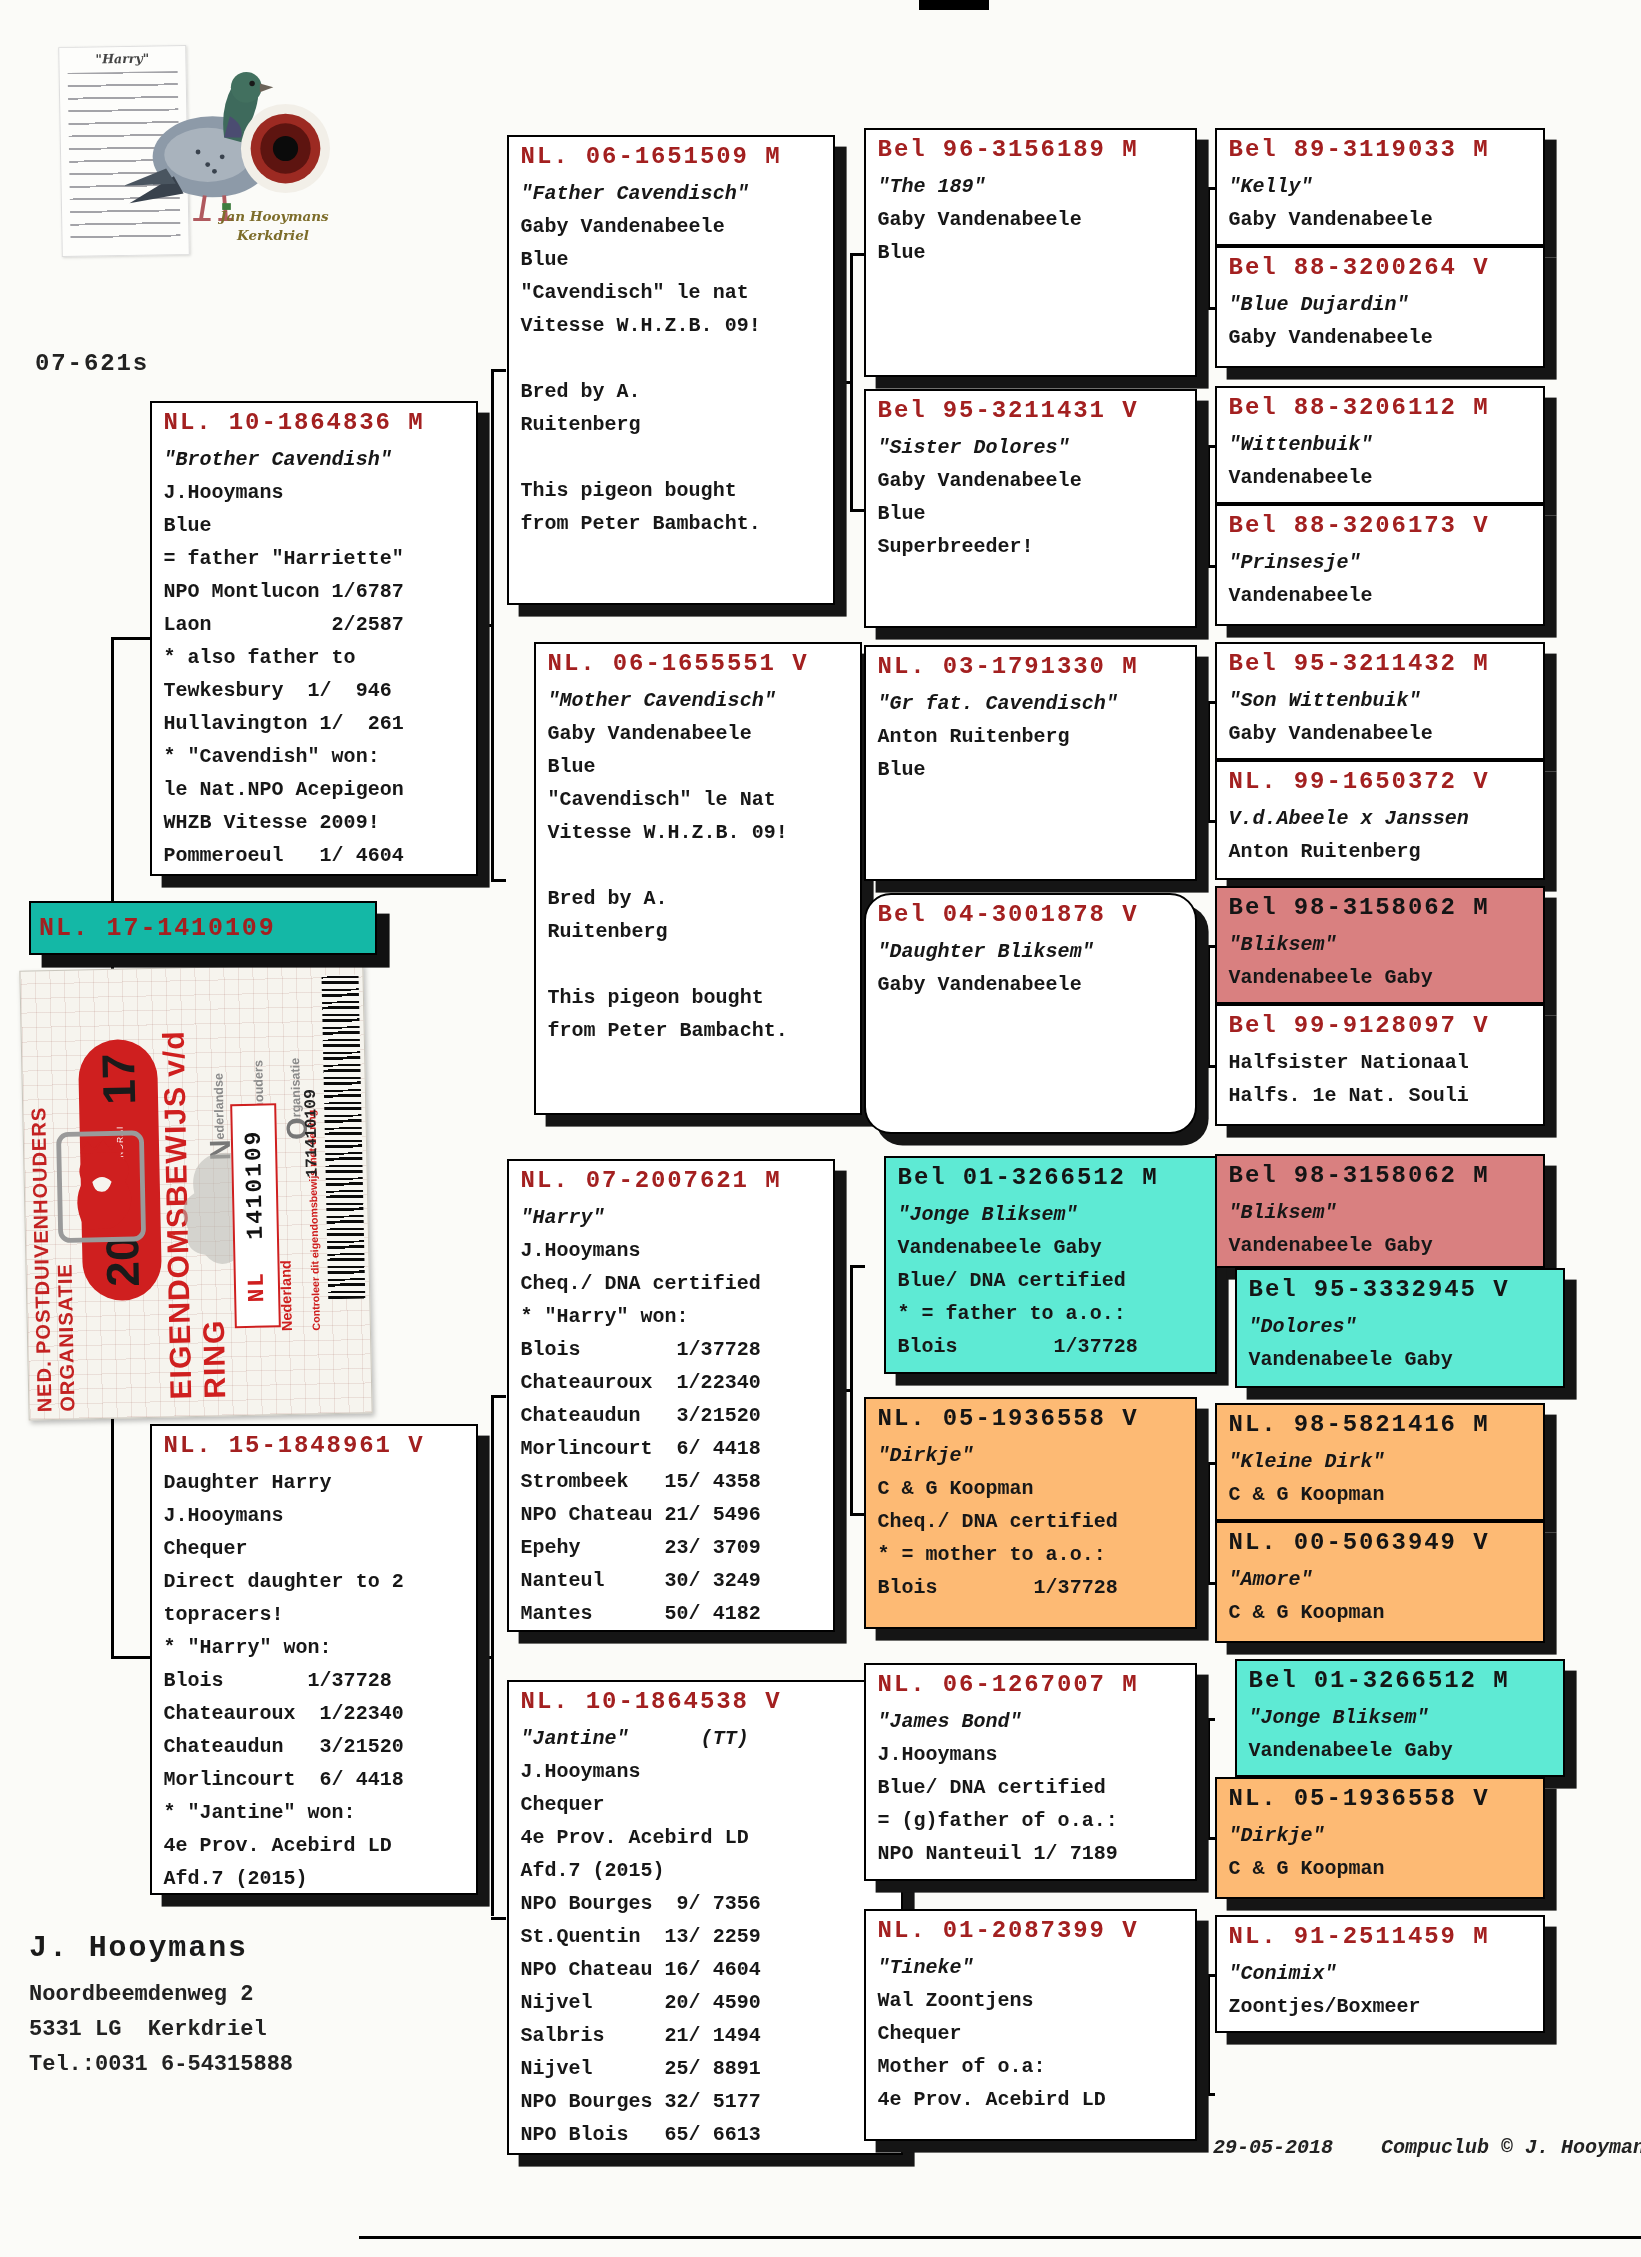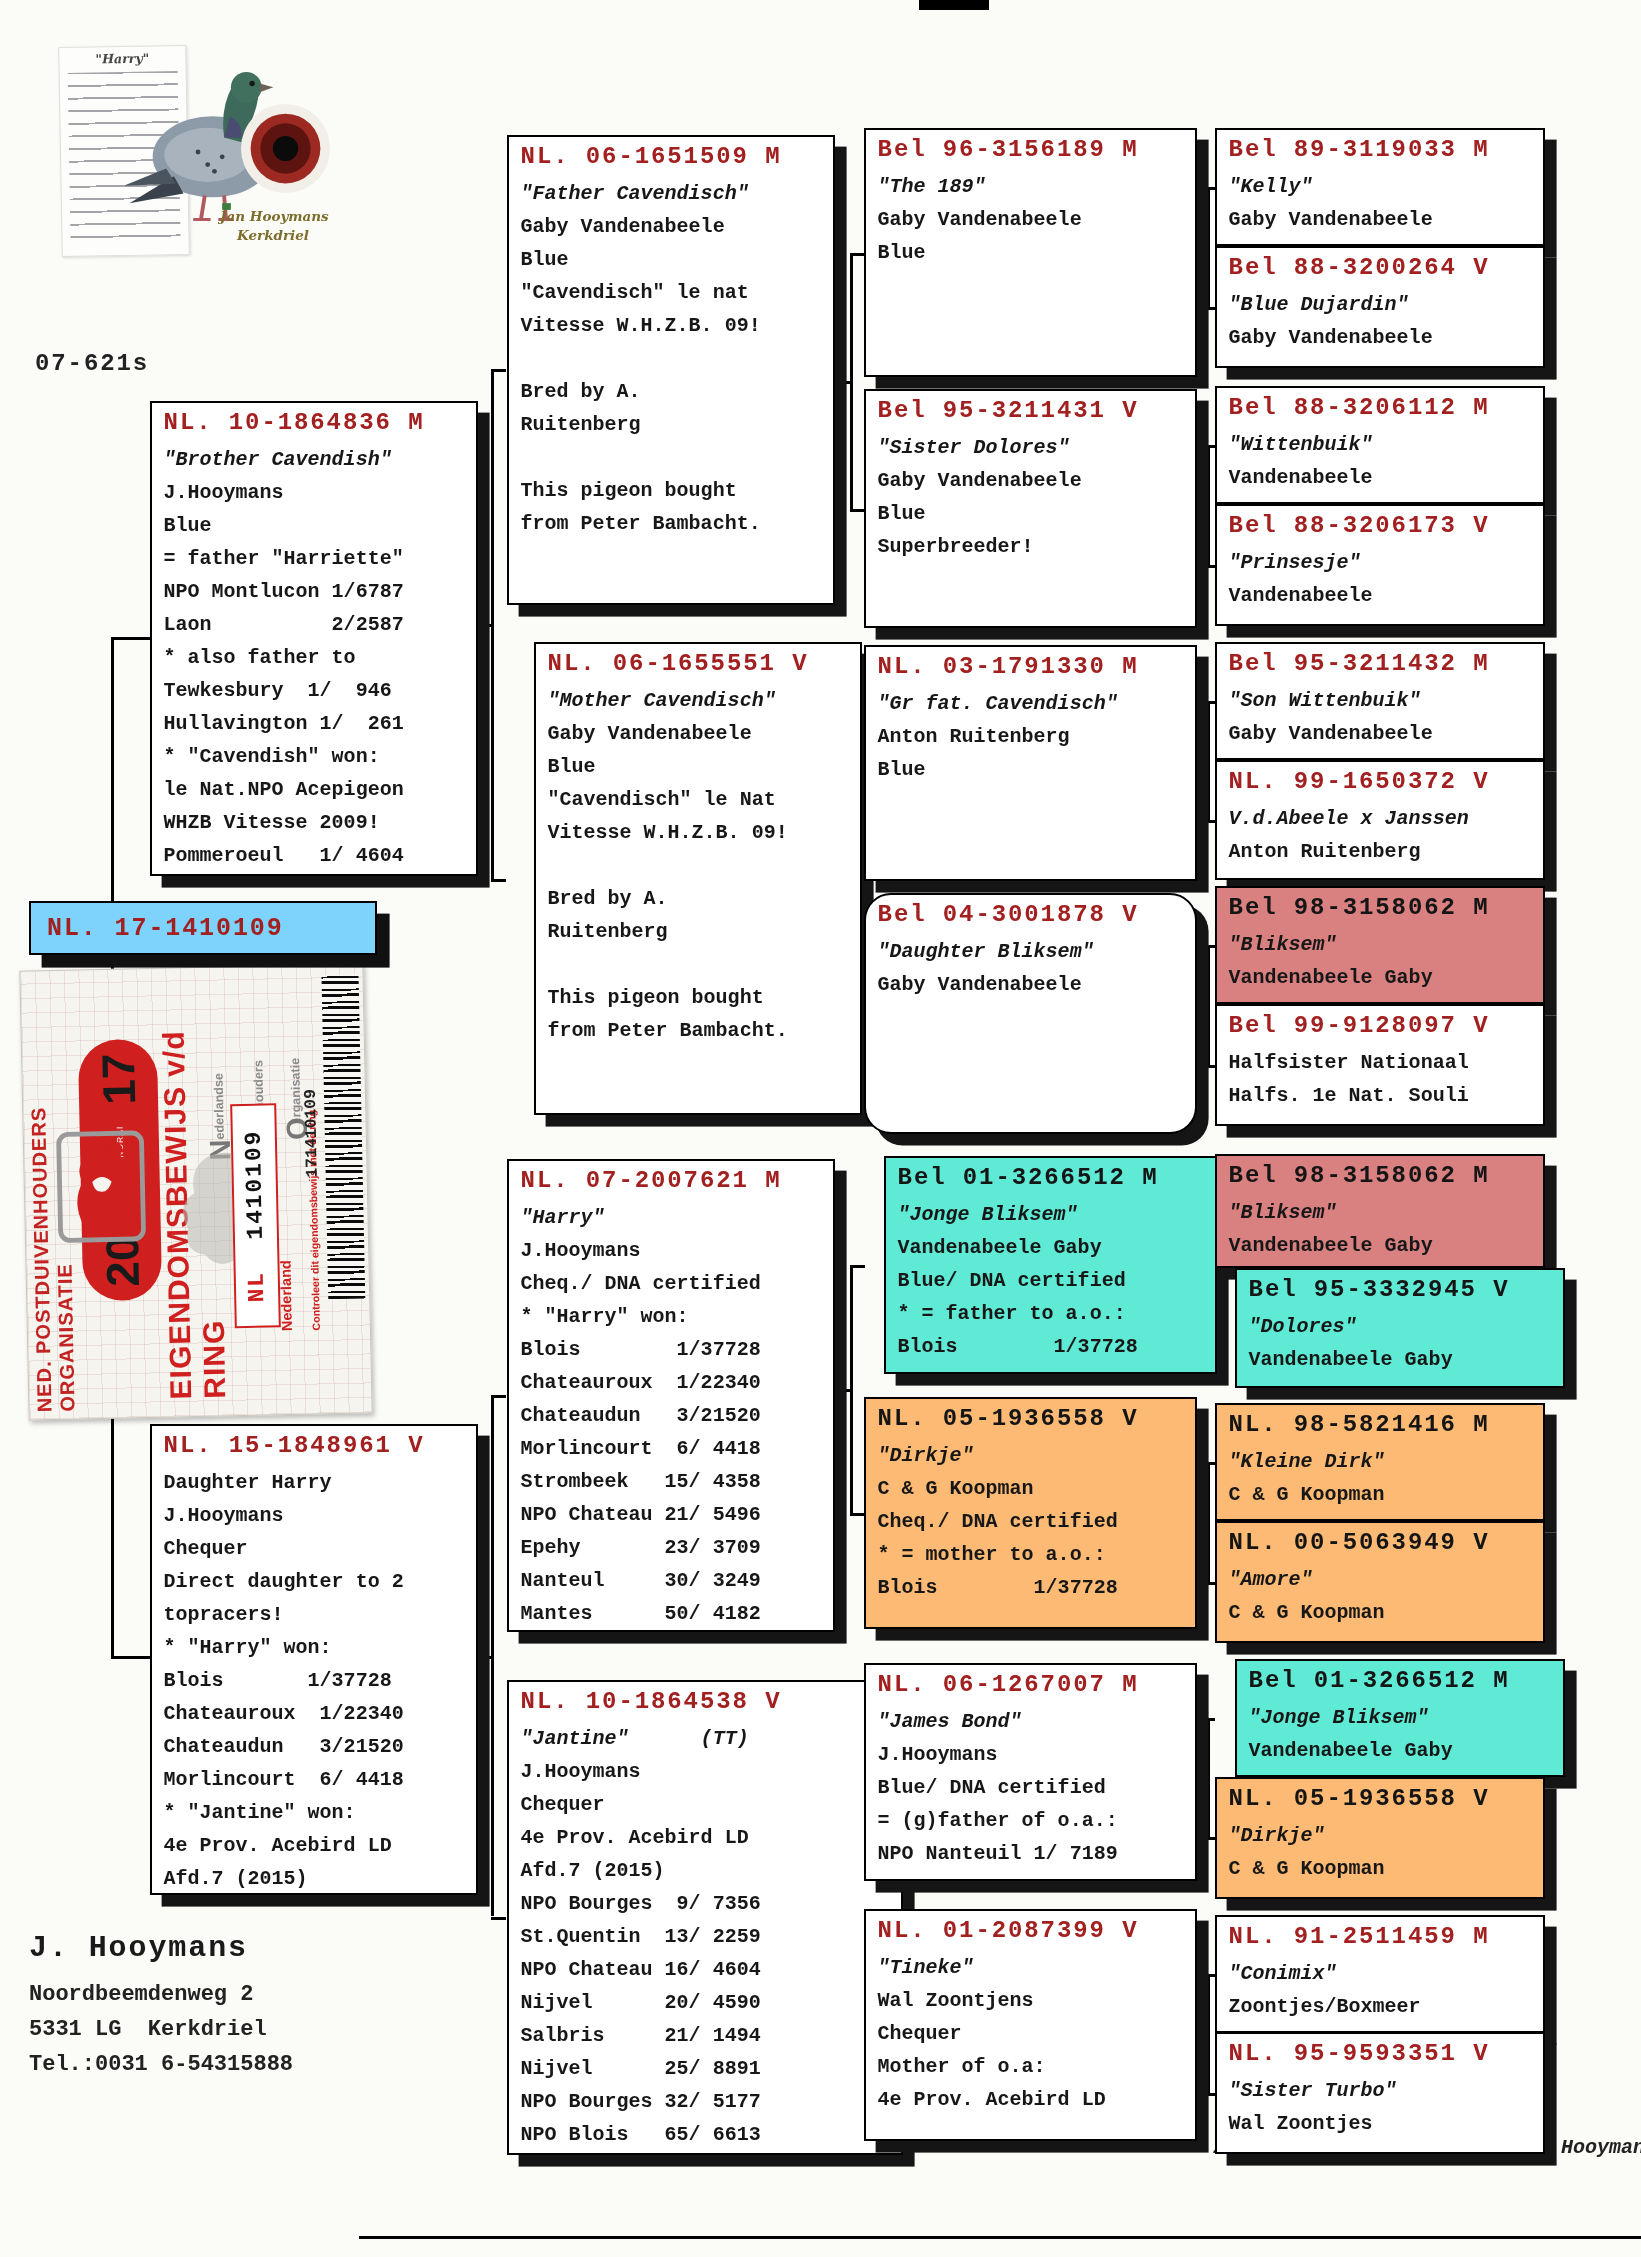--- a/index.html
+++ b/index.html
@@ -14,23 +14,23 @@
         padding:5.8px 11.6px 0 11.6px;box-sizing:border-box;z-index:2;}
   .pbox.yellow{background:#5eead4;margin-left:20px;}
   .pbox.green{background:#fdba74;}
   .pbox.pink{background:#d98080;}
   .pbox-ring{font-size:24px;font-weight:bold;color:#a32020;letter-spacing:1.9px;white-space:pre;margin-bottom:7.7px;}
   .pbox.colored .pbox-ring{color:#151515;}
   .pbox-name{font-style:italic;}
   .pbox-name,.pbox-line{font-size:20px;font-weight:bold;line-height:33px;color:#171717;white-space:pre;}
   .conn{position:absolute;background:#000;z-index:1;}
   
-  .subject-box{position:absolute;left:29px;top:901px;width:348px;height:54px;background:#7dd3fc;
+  .subject-box{position:absolute;left:29px;top:901px;width:348px;height:54px;background:#14b8a6;
         border:2.9px solid #000;box-shadow:12.6px 12.6px 0 0 #111;box-sizing:border-box;
-        display:flex;align-items:center;padding-left:16px;z-index:3;}
+        display:flex;align-items:center;padding-left:8px;z-index:3;}
   .subject-box span{font-size:25px;font-weight:bold;color:#a32020;letter-spacing:1.9px;}
   
   .ring-card{position:absolute;left:24px;top:967px;width:342px;height:448px;background:#f6f4ee;
         border:1px solid #c9c6bd;transform:rotate(-1.2deg);z-index:2;box-shadow:1.9px 2.9px 5.8px rgba(0,0,0,.25);
         background-image:
           repeating-linear-gradient(0deg, rgba(150,80,70,.13) 0 1px, transparent 1px 14.5px),
           repeating-linear-gradient(90deg, rgba(150,80,70,.13) 0 1px, transparent 1px 14.5px);}
   .vtxt{writing-mode:vertical-rl;transform:rotate(180deg);}
   .card-org{position:absolute;left:3.9px;top:7.7px;height:433px;font-size:20px;font-weight:bold;color:#c32222;
         font-family:"Liberation Sans",sans-serif;letter-spacing:1px;}
@@ -369,25 +369,20 @@
     </div>
     <div class="pbox colored green" style="left: 1215px; top: 1777px; width: 330px; height: 122px;">
       <div class="pbox-ring">NL. 05-1936558 V</div>
       <div class="pbox-name">"Dirkje"</div>
       <div class="pbox-line">C &amp; G Koopman</div>
     </div>
     <div class="pbox" style="left: 1215px; top: 1915px; width: 330px; height: 118px;">
       <div class="pbox-ring">NL. 91-2511459 M</div>
       <div class="pbox-name">"Conimix"</div>
       <div class="pbox-line">Zoontjes/Boxmeer</div>
-    </div>
-    <div class="pbox" style="left: 1215px; top: 2032px; width: 330px; height: 122px;">
-      <div class="pbox-ring">NL. 95-9593351 V</div>
-      <div class="pbox-name">"Sister Turbo"</div>
-      <div class="pbox-line">Wal Zoontjes</div>
     </div>
     <div class="conn" style="left: 111px; top: 637px; width: 2.9px; height: 1019px;"></div>
     <div class="conn" style="left: 111px; top: 637px; width: 39px; height: 2.9px;"></div>
     <div class="conn" style="left: 111px; top: 1656px; width: 39px; height: 2.9px;"></div>
     <div class="conn" style="left: 491px; top: 369px; width: 2.9px; height: 510px;"></div>
     <div class="conn" style="left: 491px; top: 369px; width: 15.4px; height: 2.9px;"></div>
     <div class="conn" style="left: 491px; top: 879px; width: 15.4px; height: 2.9px;"></div>
     <div class="conn" style="left: 478px; top: 624px; width: 13.5px; height: 2.9px;"></div>
     <div class="conn" style="left: 491px; top: 1395px; width: 2.9px; height: 521px;"></div>
     <div class="conn" style="left: 491px; top: 1395px; width: 15.4px; height: 2.9px;"></div>

